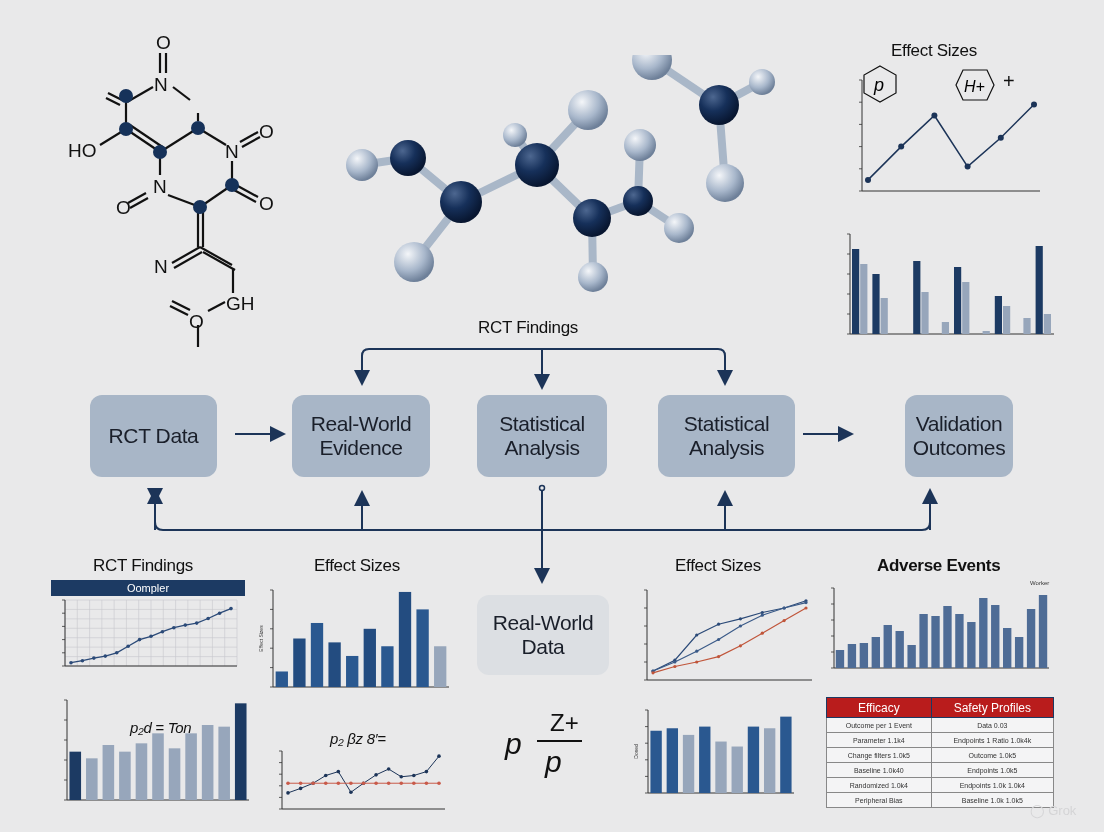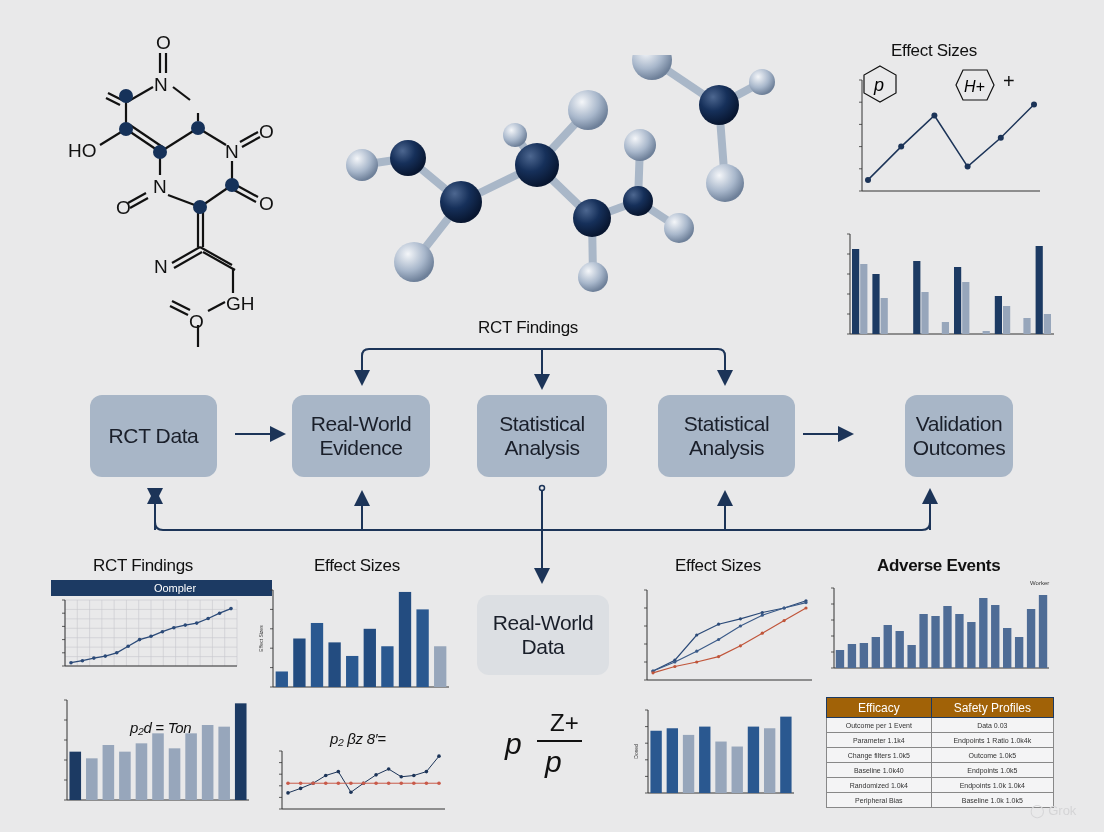--- a/index.html
+++ b/index.html
@@ -3,21 +3,21 @@
 <meta charset="utf-8">
 <style>
   html,body{margin:0;padding:0;}
   body{width:1104px;height:832px;background:#e9e9ea;position:relative;overflow:hidden;font-family:"Liberation Sans",sans-serif;color:#111;}
   .abs{position:absolute;}
   .title{font-family:"Liberation Sans",sans-serif;font-size:17px;color:#111;white-space:nowrap;letter-spacing:-0.3px;}
   .box{position:absolute;background:#a8b6c7;border-radius:12px;display:flex;align-items:center;justify-content:center;text-align:center;font-size:21px;line-height:24px;color:#1a1f2a;letter-spacing:-0.4px;}
   .box.light{background:#dcdfe3;}
   svg text{font-family:"Liberation Sans",sans-serif;}
   .tbl{position:absolute;left:826px;top:697px;width:228px;border-collapse:collapse;font-size:7px;background:#f4f4f5;}
-  .tbl th{background:#a16207;color:#fff;font-weight:normal;font-size:12px;height:17px;border:1px solid #1c3a63;}
+  .tbl th{background:#b91c1c;color:#fff;font-weight:normal;font-size:12px;height:17px;border:1px solid #1c3a63;}
   .tbl td{border:1px solid #888;height:12px;text-align:center;color:#333;}
   .watermark{position:absolute;left:1030px;top:803px;font-size:13px;color:#d4d4d6;}
 </style>
 </head>
 <body>
 
 <svg class="abs" style="left:0;top:0" width="1104" height="832">
   <defs>
     <marker id="ah" markerWidth="8" markerHeight="8" refX="4" refY="4" orient="auto">
       <path d="M0,0 L8,4 L0,8 z" fill="#1c3458"></path>
@@ -239,21 +239,21 @@
     <rect x="101.39999999999999" y="80" width="7.199999999999999" height="42" fill="#97a6bb"></rect>
     <rect x="121.8" y="110" width="7.199999999999999" height="12" fill="#97a6bb"></rect>
     <rect x="142.2" y="70" width="7.199999999999999" height="52" fill="#97a6bb"></rect>
     <rect x="162.59999999999997" y="119" width="7.199999999999999" height="3" fill="#97a6bb"></rect>
     <rect x="182.99999999999997" y="94" width="7.199999999999999" height="28.000000000000004" fill="#97a6bb"></rect>
     <rect x="203.39999999999998" y="106" width="7.199999999999999" height="16" fill="#97a6bb"></rect>
     <rect x="223.79999999999998" y="102" width="7.199999999999999" height="20" fill="#97a6bb"></rect>
   </svg>
 
 <div class="title abs" style="left:93px;top:556px;">RCT Findings</div>
-<div class="abs" style="left:51px;top:580px;width:194px;height:16px;background:#1c3a63;color:#fff;font-size:11px;text-align:center;line-height:16px;padding-left:27px;">Oompler</div>
+<div class="abs" style="left:51px;top:580px;width:194px;height:16px;background:#1c3a63;color:#fff;font-size:11px;text-align:center;line-height:16px;">Oompler</div>
 <svg class="abs" id="chart2" style="left:51px;top:596px" width="194" height="74">
     <line x1="14" y1="4" x2="14" y2="70" stroke="#c8c8cc" stroke-width="0.6"></line>
     <line x1="26.285714285714285" y1="4" x2="26.285714285714285" y2="70" stroke="#c8c8cc" stroke-width="0.6"></line>
     <line x1="38.57142857142857" y1="4" x2="38.57142857142857" y2="70" stroke="#c8c8cc" stroke-width="0.6"></line>
     <line x1="50.857142857142854" y1="4" x2="50.857142857142854" y2="70" stroke="#c8c8cc" stroke-width="0.6"></line>
     <line x1="63.142857142857146" y1="4" x2="63.142857142857146" y2="70" stroke="#c8c8cc" stroke-width="0.6"></line>
     <line x1="75.42857142857143" y1="4" x2="75.42857142857143" y2="70" stroke="#c8c8cc" stroke-width="0.6"></line>
     <line x1="87.71428571428571" y1="4" x2="87.71428571428571" y2="70" stroke="#c8c8cc" stroke-width="0.6"></line>
     <line x1="100" y1="4" x2="100" y2="70" stroke="#c8c8cc" stroke-width="0.6"></line>
     <line x1="112.28571428571429" y1="4" x2="112.28571428571429" y2="70" stroke="#c8c8cc" stroke-width="0.6"></line>

